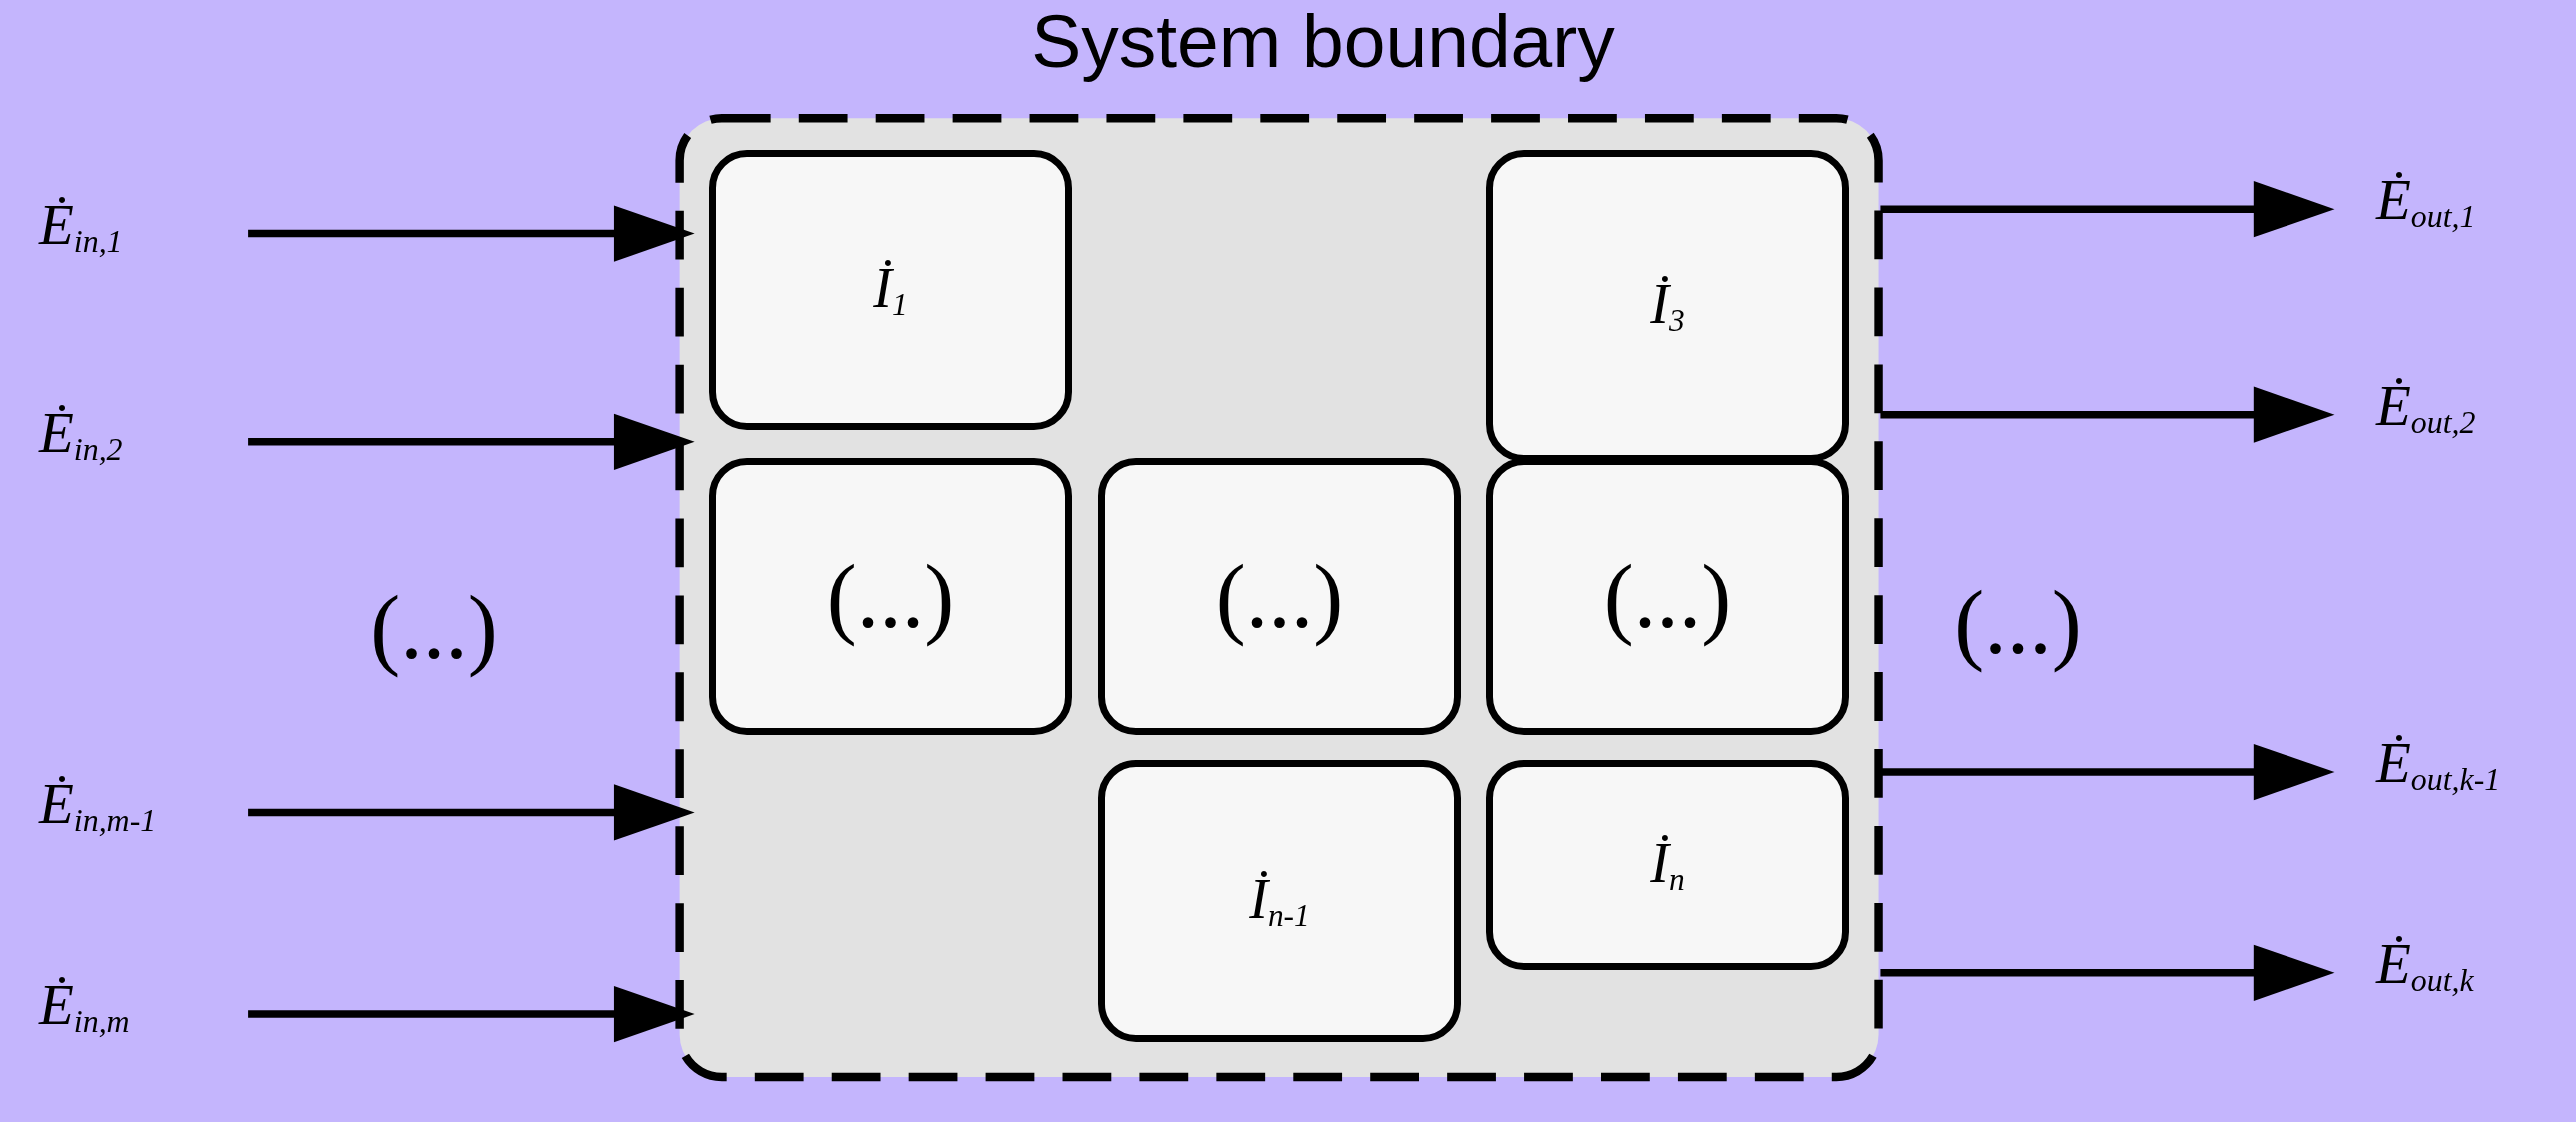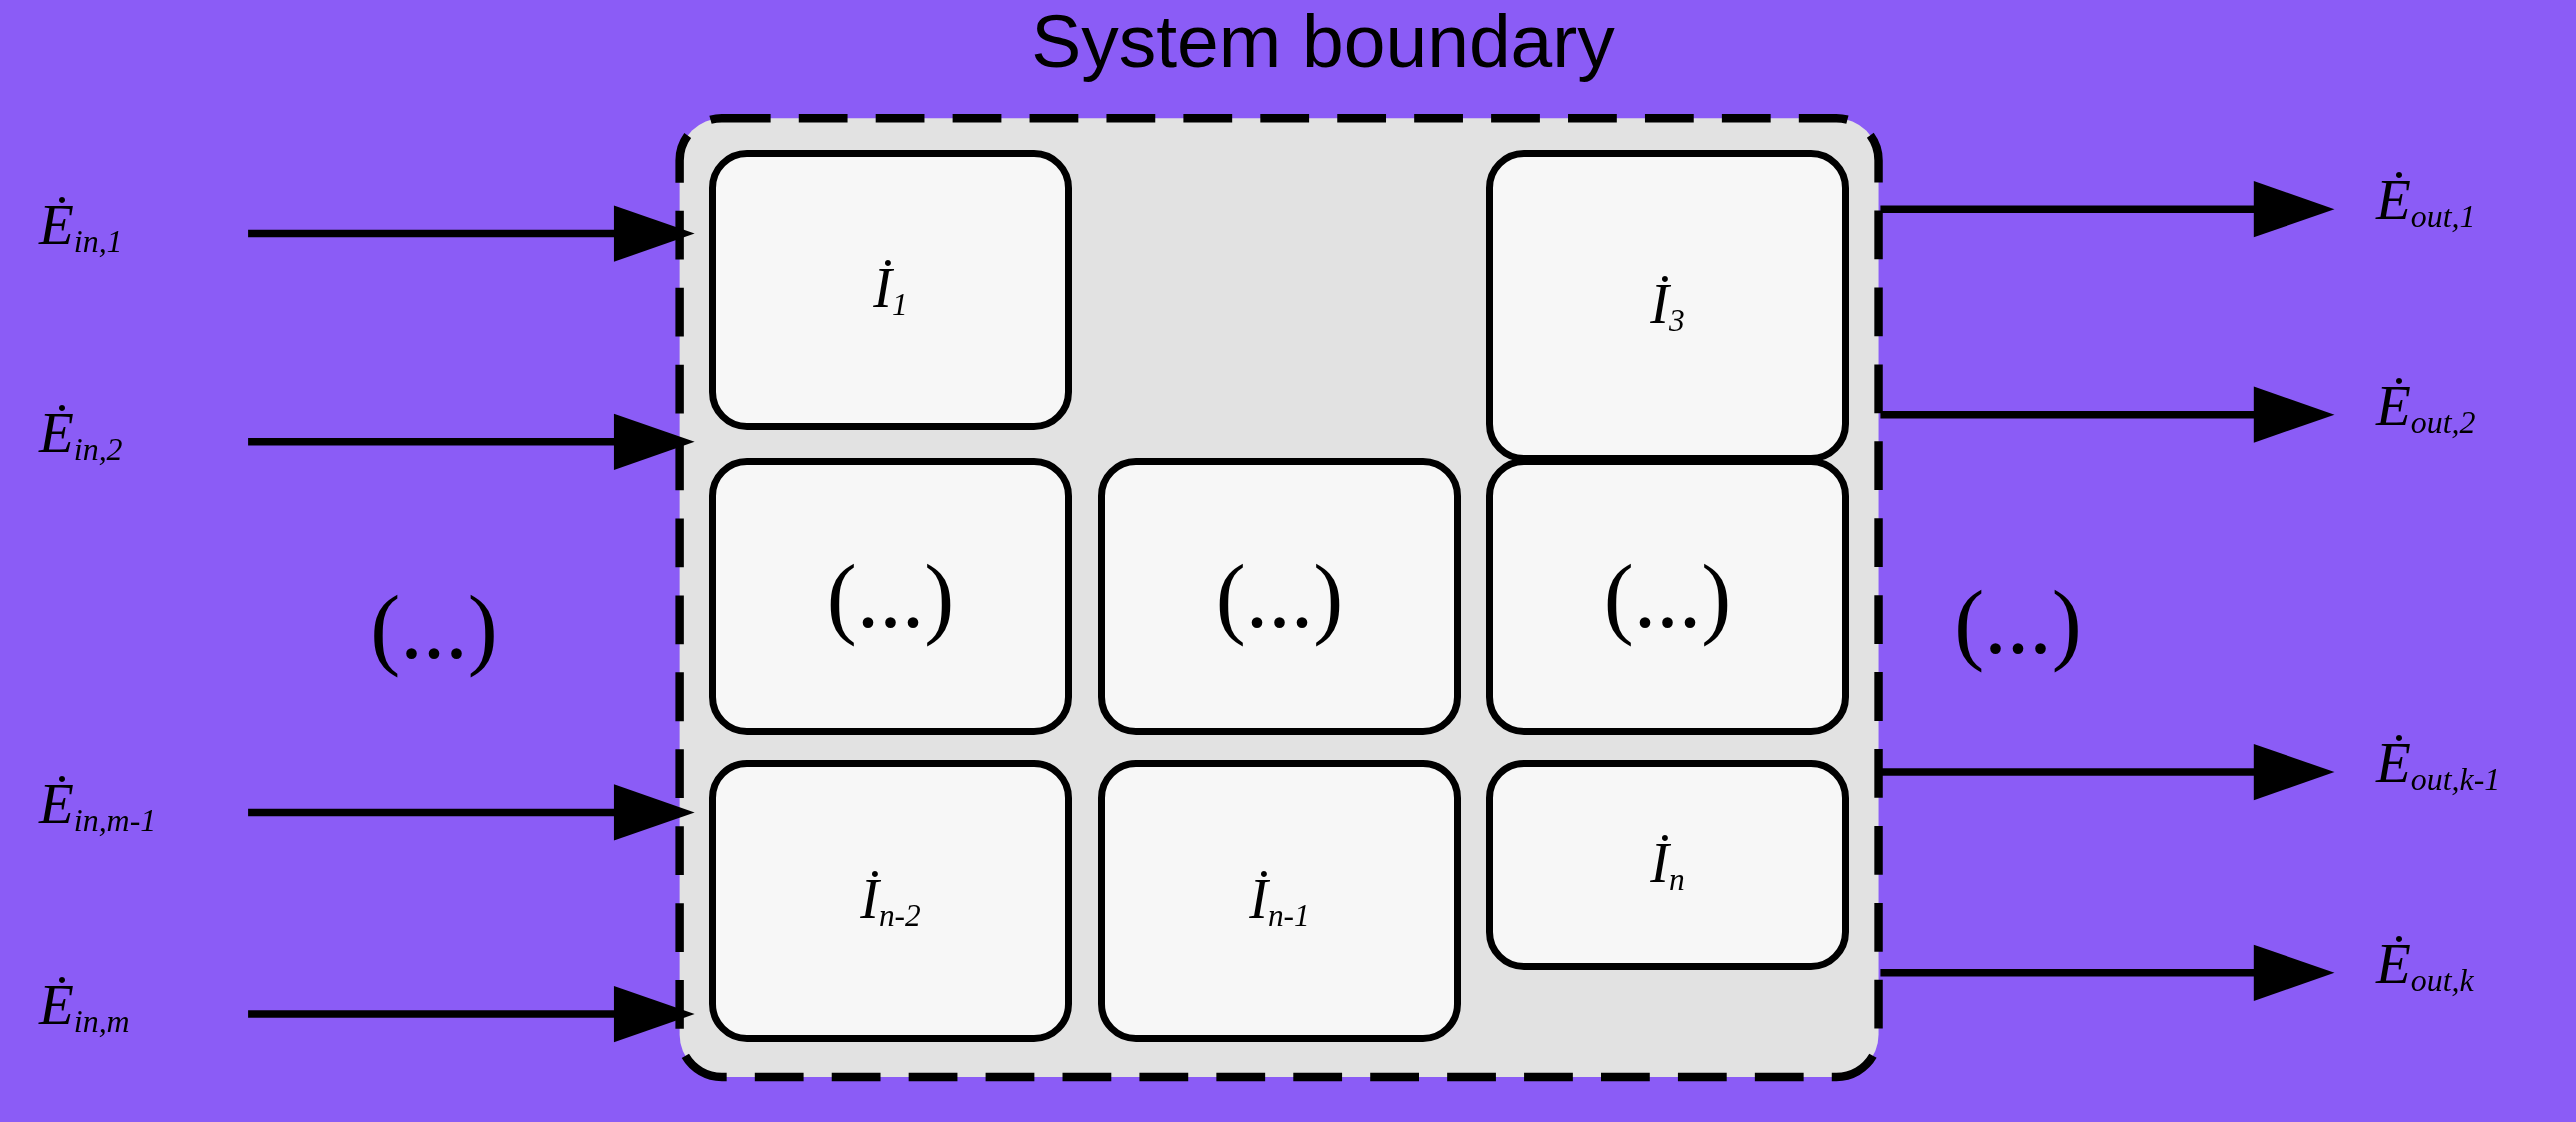--- a/index.html
+++ b/index.html
@@ -1,18 +1,18 @@
 <!DOCTYPE html>
 <html style="font-size:15px"><head>
 <meta charset="utf-8">
 <style>
   html,body { margin:0; padding:0; background:#ffffff; }
   #canvas {
     position:relative; width:2576px; height:1122px;
-    background:#8b5cf6; overflow:hidden;
+    background:#c4b5fd; overflow:hidden;
     font-family:"Liberation Serif","DejaVu Serif",serif; color:#000;
   }
   svg { position:absolute; left:0; top:0; }
 
   .title {
     position:absolute; left:683px; top:-5.6px; width:1280px;
     text-align:center; font-family:"Liberation Sans","DejaVu Sans",sans-serif;
     font-size:75px; line-height:94px; color:#000;
   }
 
@@ -95,23 +95,20 @@
   <div class="unit-box" style="left:709px;  top:458px; height:277px;">
     <span class="unit-label ellipsis">(...)</span>
   </div>
   <div class="unit-box" style="left:1098px; top:458px; height:277px;">
     <span class="unit-label ellipsis">(...)</span>
   </div>
   <div class="unit-box" style="left:1486px; top:458px; height:277px;">
     <span class="unit-label ellipsis">(...)</span>
   </div>
 
-  <div class="unit-box" style="left:709px;  top:760px; height:282px;">
-    <span class="unit-label"><span>İ</span><span class="sub">n-2</span></span>
-  </div>
   <div class="unit-box" style="left:1098px; top:760px; height:282px;">
     <span class="unit-label"><span>İ</span><span class="sub">n-1</span></span>
   </div>
   <div class="unit-box" style="left:1486px; top:760px; height:210px;">
     <span class="unit-label"><span>İ</span><span class="sub">n</span></span>
   </div>
 
   <div class="flow-label left" style="top:159px;">
     <span>Ė</span><span class="sub">in,1</span>
   </div>

